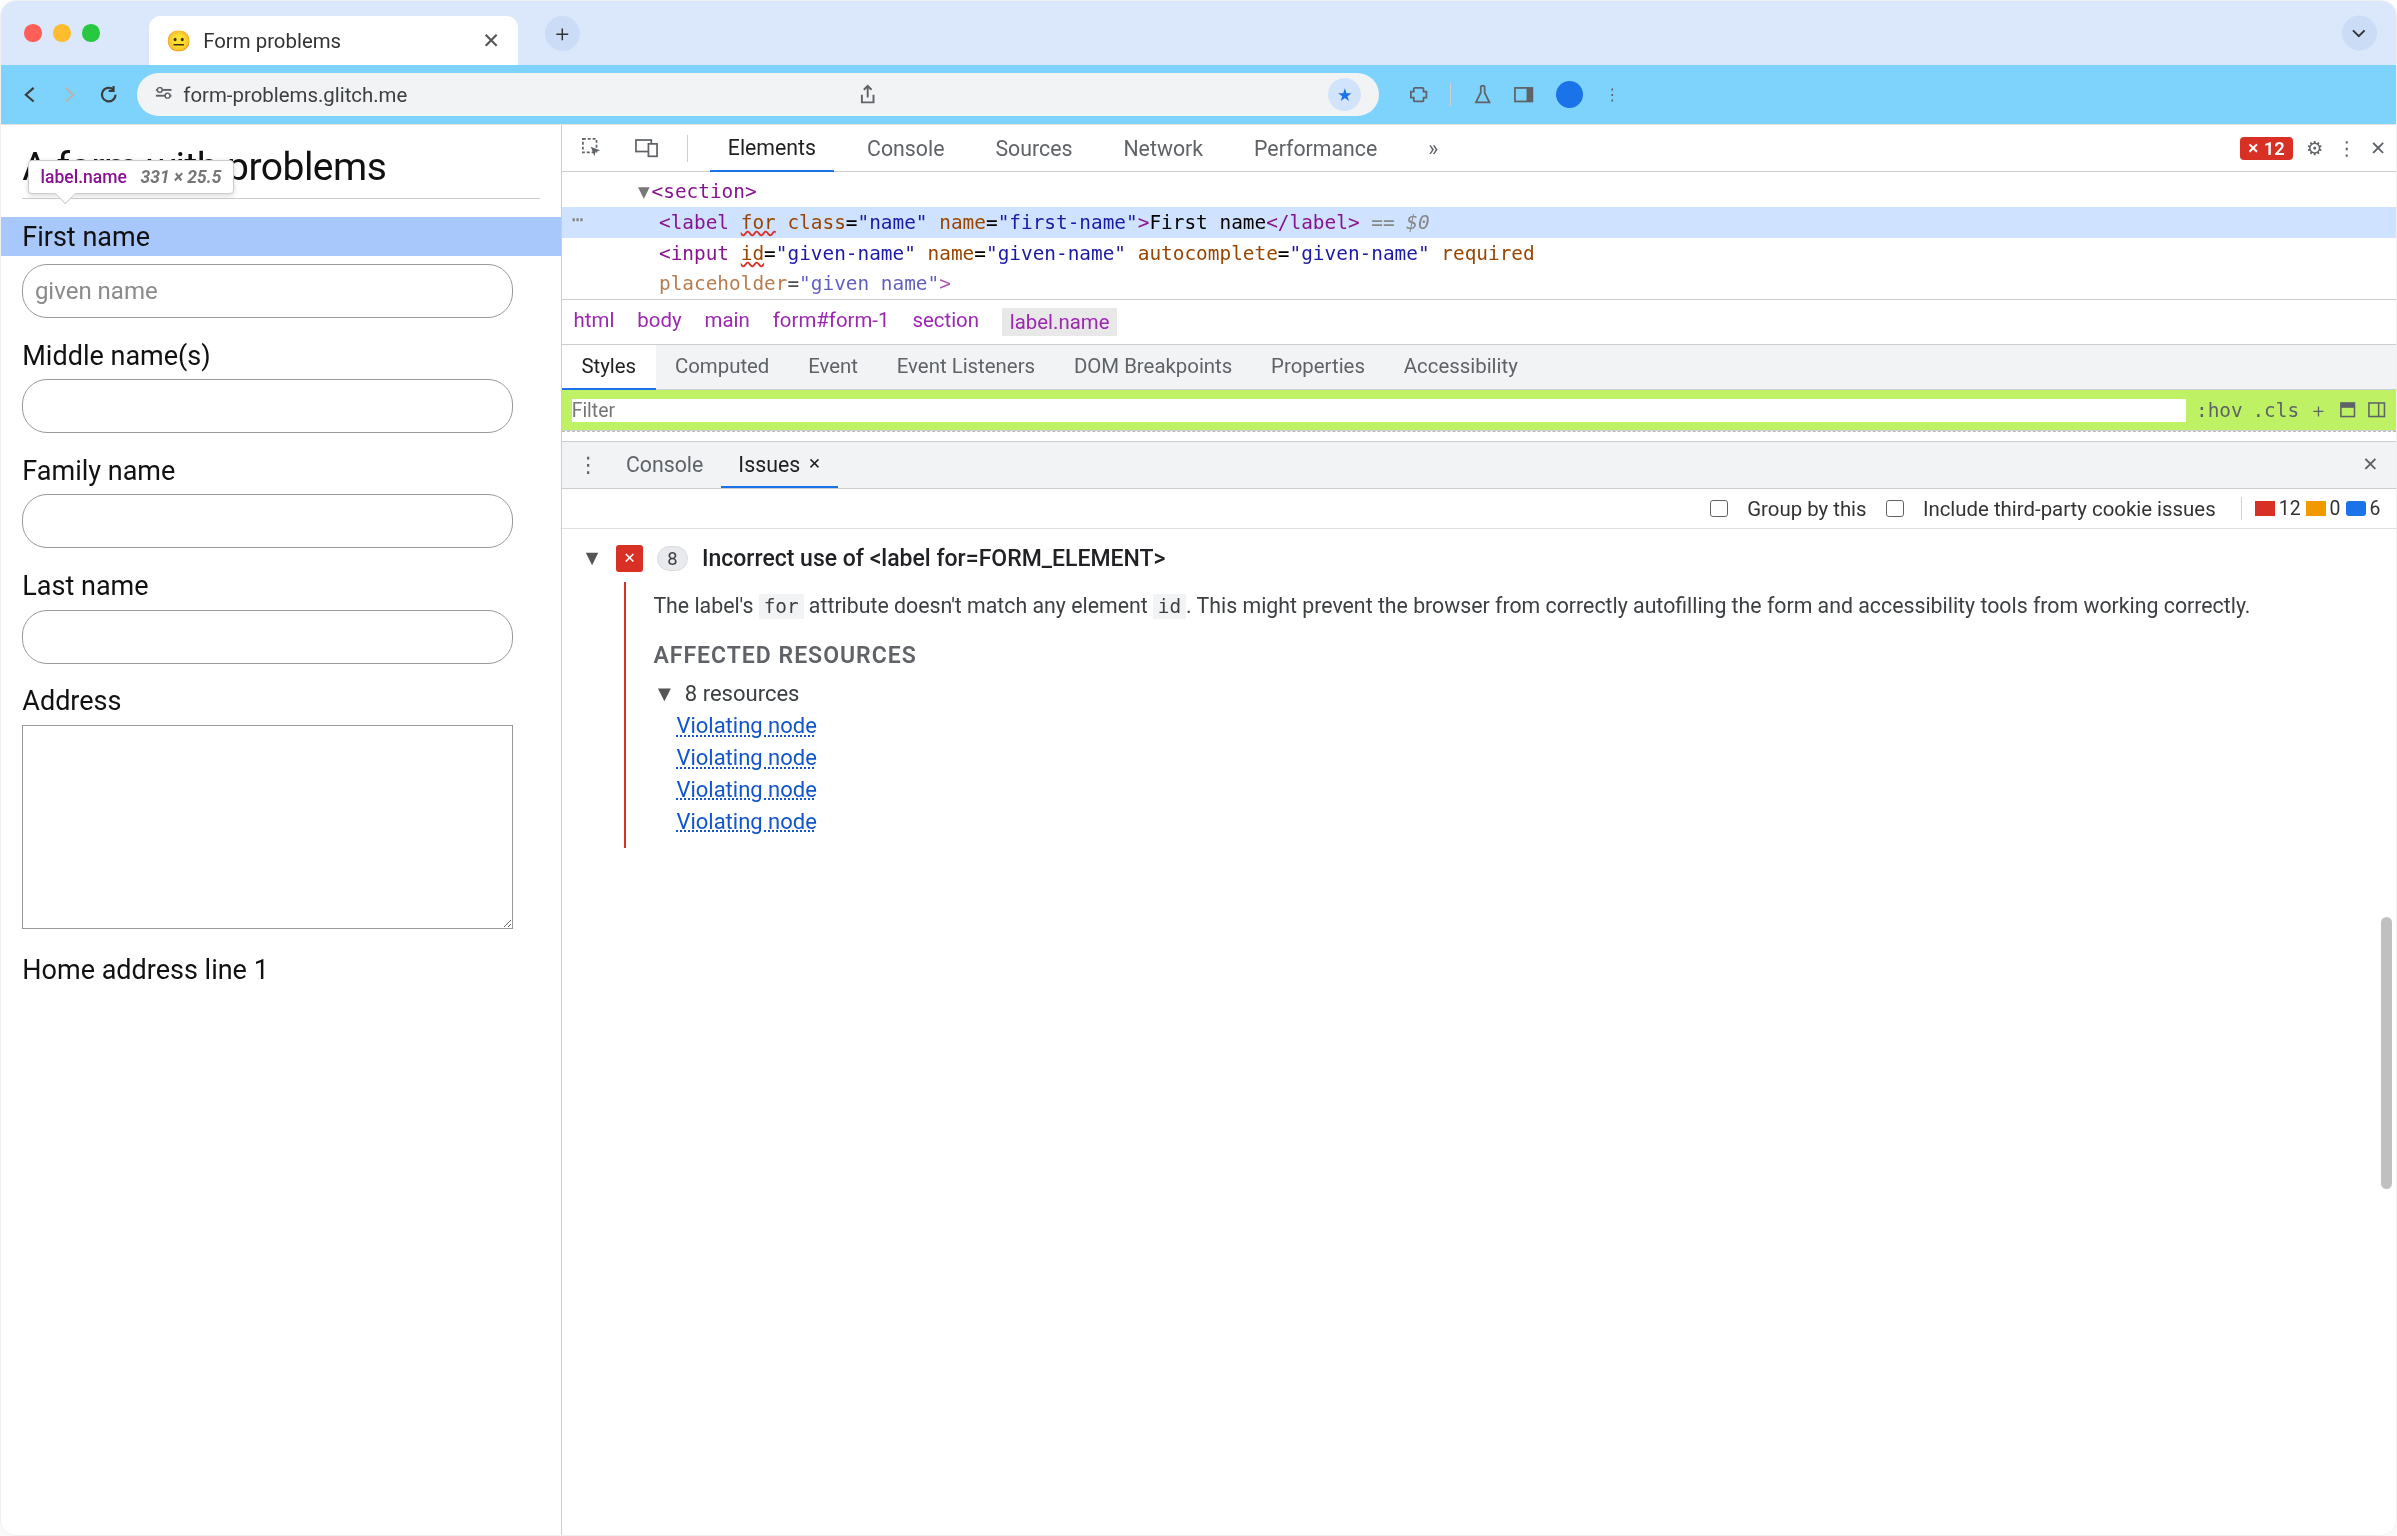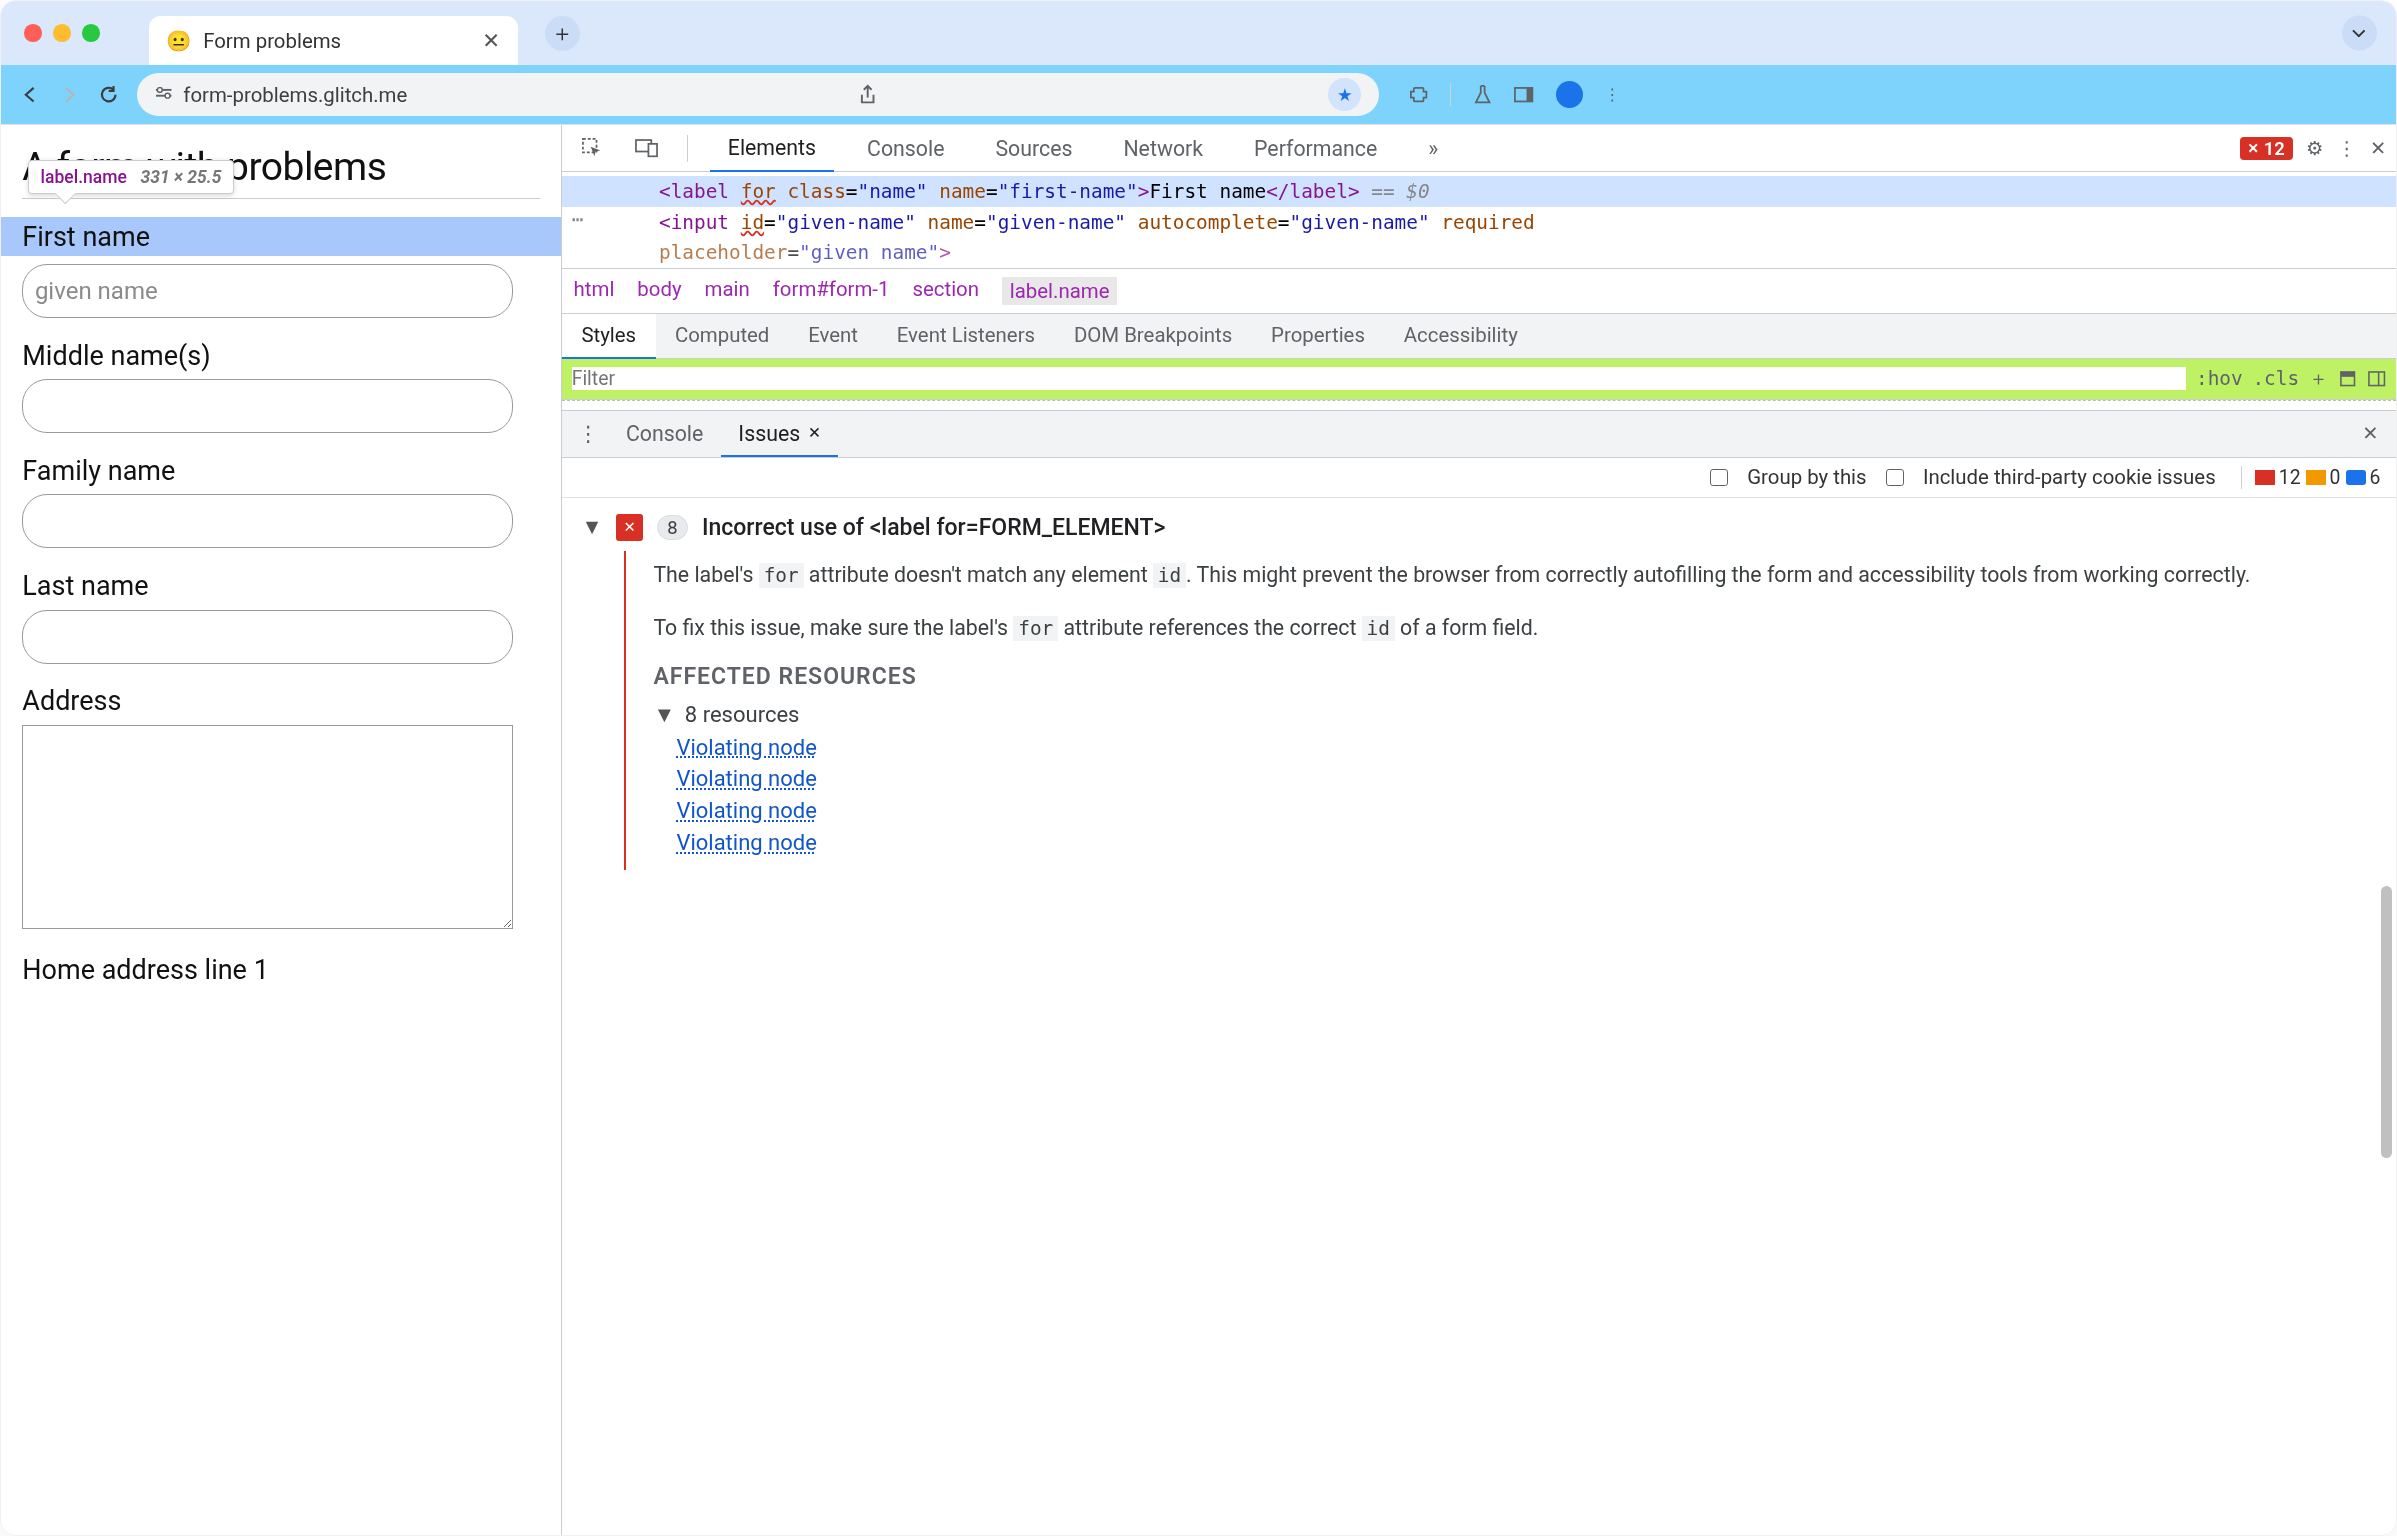--- a/index.html
+++ b/index.html
@@ -308,20 +308,21 @@
               <span>12</span>
             </div>
           <span class="ic">⚙</span>
           <span class="ic">⋮</span>
           <span class="ic">✕</span>
         </div>
       </div>
 
       <div class="dom-area">
         <div class="dots">⋯</div>
+        <div class="dom-line"><span class="caret">▼</span><span class="tag-b">&lt;section&gt;</span></div>
         <div class="dom-line l2 sel">
           <span class="tag-b">&lt;label </span><span class="attr-n underline-wavy">for</span><span class="attr-n"> class</span>=<span class="attr-v">"name"</span> <span class="attr-n">name</span>=<span class="attr-v">"first-name"</span><span class="tag-b">&gt;</span><span class="txt">First name</span><span class="tag-b">&lt;/label&gt;</span><span class="dim"> == $0</span>
         </div>
         <div class="dom-line l2">
           <span class="tag-b">&lt;input </span><span class="attr-n underline-wavy">id</span><span class="attr-n"></span>=<span class="attr-v">"given-name"</span> <span class="attr-n">name</span>=<span class="attr-v">"given-name"</span> <span class="attr-n">autocomplete</span>=<span class="attr-v">"given-name"</span> <span class="attr-n">required</span>
         </div>
         <div class="dom-line l2" style="opacity:0.7; padding-top:0;">
           <span class="attr-n">placeholder</span>=<span class="attr-v">"given name"</span><span class="tag-b">&gt;</span>
         </div>
       </div>
@@ -401,23 +402,20 @@
           <div class="issue-head">
             <span class="tri">▼</span>
             <span class="flag">✕</span>
             <span class="cnt">8</span>
             <span class="title">Incorrect use of &lt;label for=FORM_ELEMENT&gt;</span>
           </div>
           <div class="issue-rule">
             <p>
               <span>The label's </span><code>for</code><span> attribute doesn't match any element </span><code>id</code><span>. This might prevent the browser from correctly autofilling the form and accessibility tools from working correctly.</span>
             </p>
-            <p>
-              <span>To fix this issue, make sure the label's </span><code>for</code><span> attribute references the correct </span><code>id</code><span> of a form field.</span>
-            </p>
             <div class="aff-head">AFFECTED RESOURCES</div>
             <div class="res-row">
               <span class="tri">▼</span>
               <span>8 resources</span>
             </div>
             <a class="vnode">Violating node</a>
             <a class="vnode">Violating node</a>
             <a class="vnode">Violating node</a>
             <a class="vnode">Violating node</a>
           </div>

